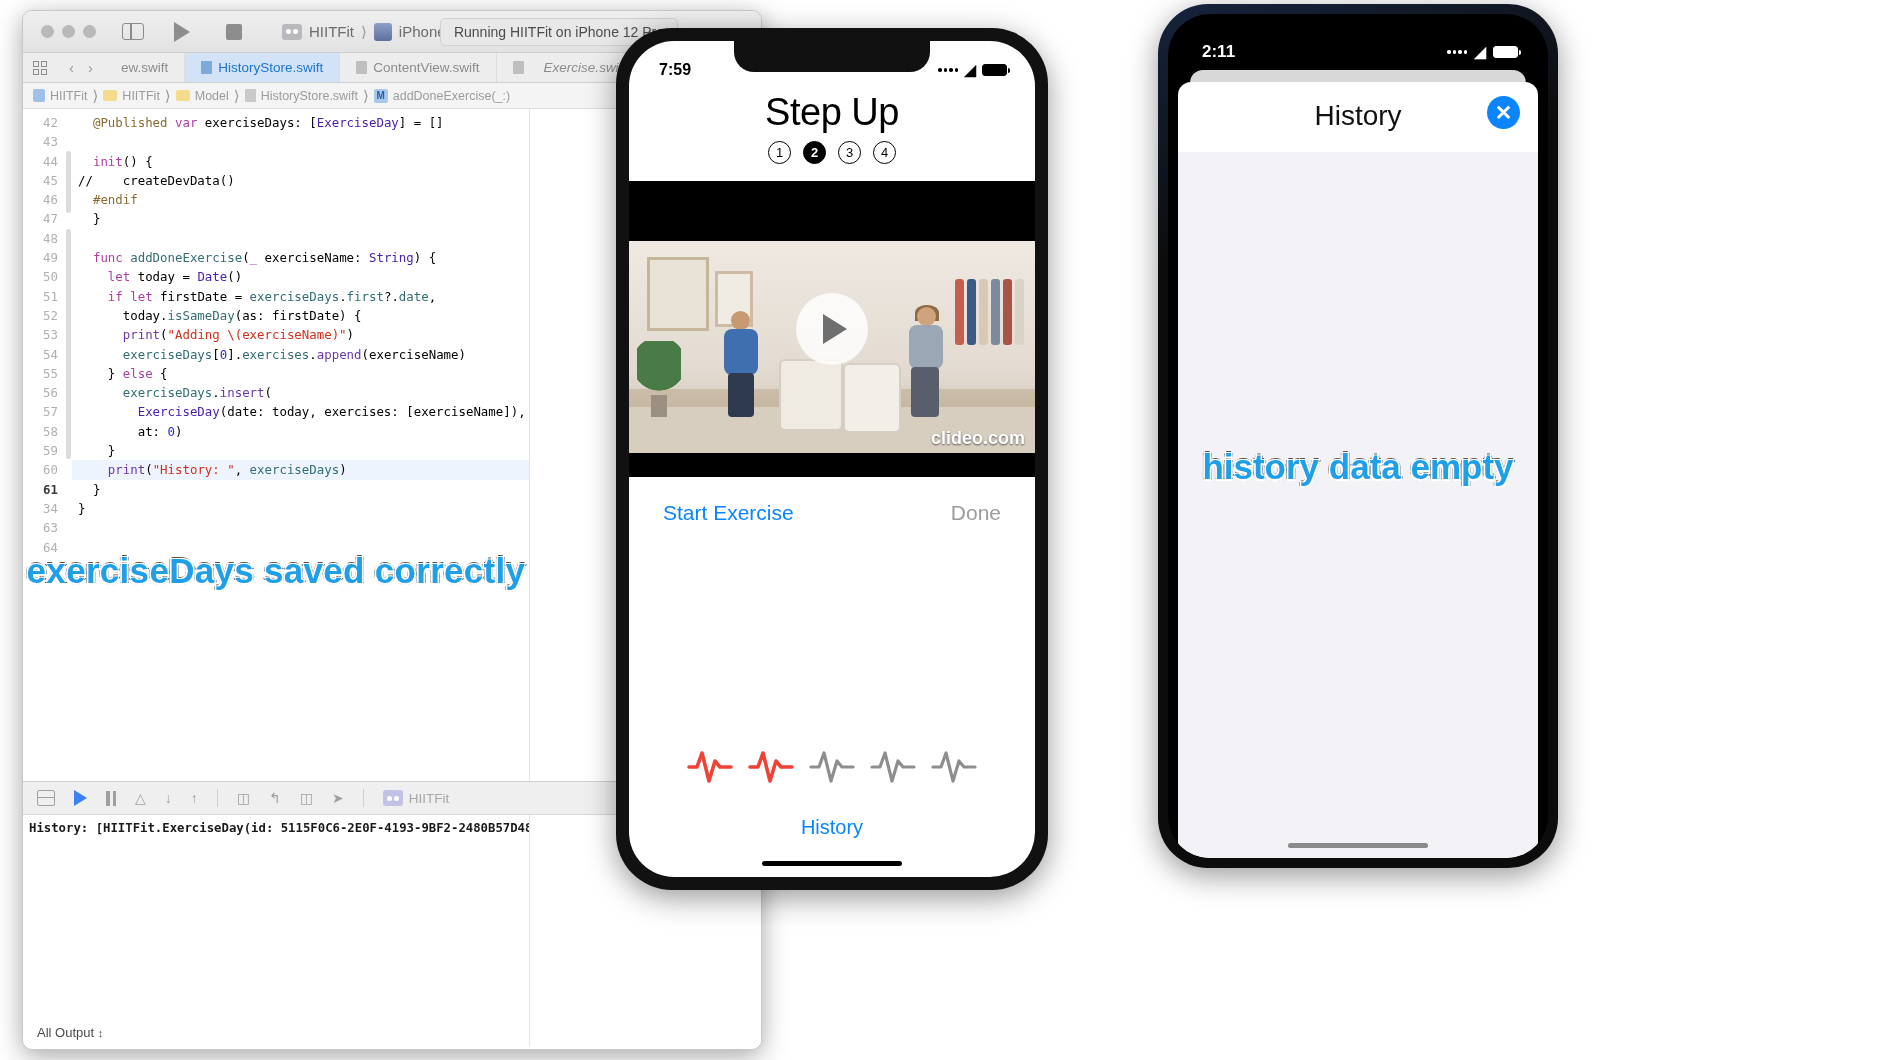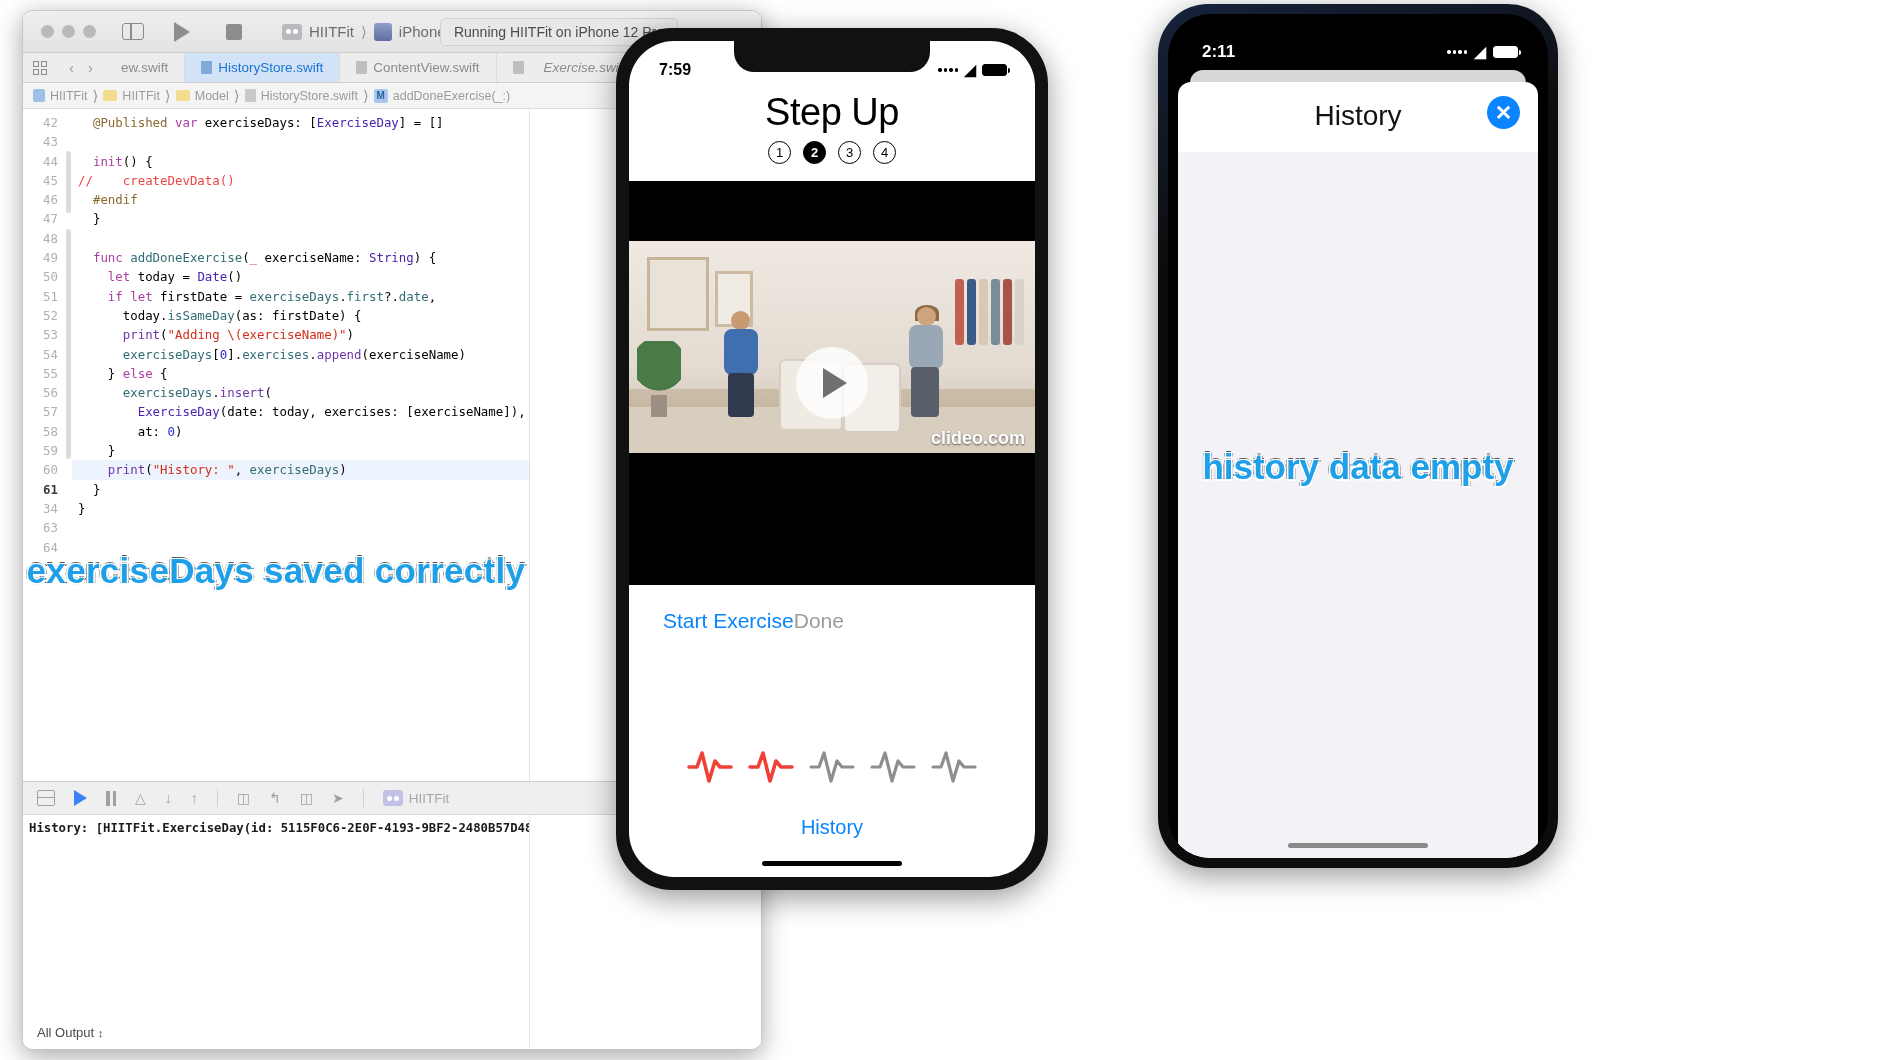--- a/index.html
+++ b/index.html
@@ -80,21 +80,21 @@
 
   .xc-editor{ position:relative; height: 672px; background:#fff; overflow:hidden; }
   .code-wrap{ display:flex; font-family:"DejaVu Sans Mono", monospace; font-size:12.4px; line-height:19.3px; }
   .gutter{ width:42px; text-align:right; padding-right:7px; color:#b0b0b0; padding-top:4px; user-select:none;}
   .fold{ width:7px; background:#fff; padding-top:4px;}
   .codelines{ flex:1; padding-top:4px; position:relative;}
   .ln{ white-space:pre; padding-left:6px; }
   .ln.hl{ background:#eef4fd; }
   .gl.hl{ color:#3a3a3a; font-weight:bold; }
   .kw{color:#ad3da4;} .typ{color:#4b21b0;} .str{color:#d12f1b;} .num{color:#272ad8;}
-  .fn{color:#326d74;} .cm{color:#ef4444;} .mth{color:#6c36a9;} .pp{color:#8a6a30;}
+  .fn{color:#326d74;} .cm{color:#000000;} .mth{color:#6c36a9;} .pp{color:#8a6a30;}
   .prop{color:#326d74;}
   .fold-bar{ position:absolute; left:42px; top:0; width:7px;}
   .fold-seg{ position:absolute; left:1px; width:5px; background:#dcdcdc; border-radius:3px;}
 
   .edit-rightpane{ position:absolute; right:0; top:0; width:232px; height:672px;
     background:#fff; border-left:1px solid #e2e2e2;}
   .mini-a{position:absolute;right:102px;top:18px;width:22px;height:38px;background:#d8d8d8;border-radius:3px;}
   .mini-b{position:absolute;right:102px;top:162px;width:22px;height:26px;background:#d8d8d8;border-radius:3px;}
 
   .overlay-note{
@@ -156,21 +156,21 @@
   .sig{display:flex;gap:2px;align-items:center;}
   .sig i{width:3.5px;height:3.5px;border-radius:50%;background:#000;display:block;}
   .wifi{font-size:15px;}
   .batt{width:25px;height:12px;border:1.6px solid #000;border-radius:3px;background:#000;position:relative;}
   .batt:after{content:"";position:absolute;right:-4px;top:3px;width:2px;height:5px;background:#000;border-radius:0 2px 2px 0;}
   .p1-title{ text-align:center; font-size:38px; font-weight:400; color:#000; margin-top: 2px; letter-spacing:-.5px;}
   .p1-dots{ display:flex; justify-content:center; gap:12px; margin-top:7px; }
   .pdot{width:23px;height:23px;border-radius:50%;border:1.6px solid #000;display:flex;align-items:center;
         justify-content:center;font-size:13px;color:#000;}
   .pdot.on{background:#000;color:#fff;font-weight:bold;}
-  .video-area{ margin-top:17px; height: 404px; background:#000; position:relative; display:flex; align-items:center; justify-content:center;}
+  .video-area{ margin-top:17px; height: 296px; background:#000; position:relative; display:flex; align-items:center; justify-content:center;}
   .video-img{
     position:absolute; left:0; right:0; top:60px; height:212px;
     background:
       linear-gradient(180deg,#e8e2da 0%, #ded6cb 52%, #cfc4b5 100%);
     overflow:hidden;
   }
   .vi-wall{position:absolute;inset:0;background:linear-gradient(180deg,#efe9e2,#e3dbd1 60%,#c9bdae 100%);}
   .vi-floor{position:absolute;left:0;right:0;bottom:0;height:64px;background:linear-gradient(180deg,#cbbda9,#b8a890);}
   .vi-rug{position:absolute;left:0;right:0;bottom:0;height:46px;background:#d8cec0;}
   .vi-frame{position:absolute;left:18px;top:16px;width:62px;height:74px;background:#e9e2d7;border:3px solid #c6b49b;}
@@ -191,21 +191,21 @@
   .vi-rack{position:absolute;right:6px;top:28px;width:74px;height:96px;}
   .vi-rack i{position:absolute;top:10px;width:9px;height:66px;display:block;border-radius:3px;}
   .play-btn{
     position:absolute; left:50%; top:50%; transform:translate(-50%,-50%);
     width:72px;height:72px;border-radius:50%;background:rgba(255,255,255,.82);
     display:flex;align-items:center;justify-content:center;
   }
   .play-tri{width:0;height:0;border-left:24px solid #6f6f6f;border-top:15px solid transparent;border-bottom:15px solid transparent;margin-left:6px;}
   .vid-wm{position:absolute;right:10px;bottom:4px;color:#fff;font-size:18px;font-weight:bold;text-shadow:0 1px 2px rgba(0,0,0,.6);}
   .p1-actions{
-    display:flex; align-items:center;
+    display:flex; justify-content:space-between; align-items:center;
     padding: 24px 34px 0 34px; font-size:21px;
   }
   .link-blue{color:#0a84ff;}
   .muted-grey{color:#9c9c9c;}
   .p1-rating{
     position:absolute; left:0; right:0; bottom: 90px;
     display:flex; justify-content:center; gap:15px; align-items:center;
   }
   .p1-history{
     position:absolute; left:0; right:0; bottom: 38px; text-align:center;

